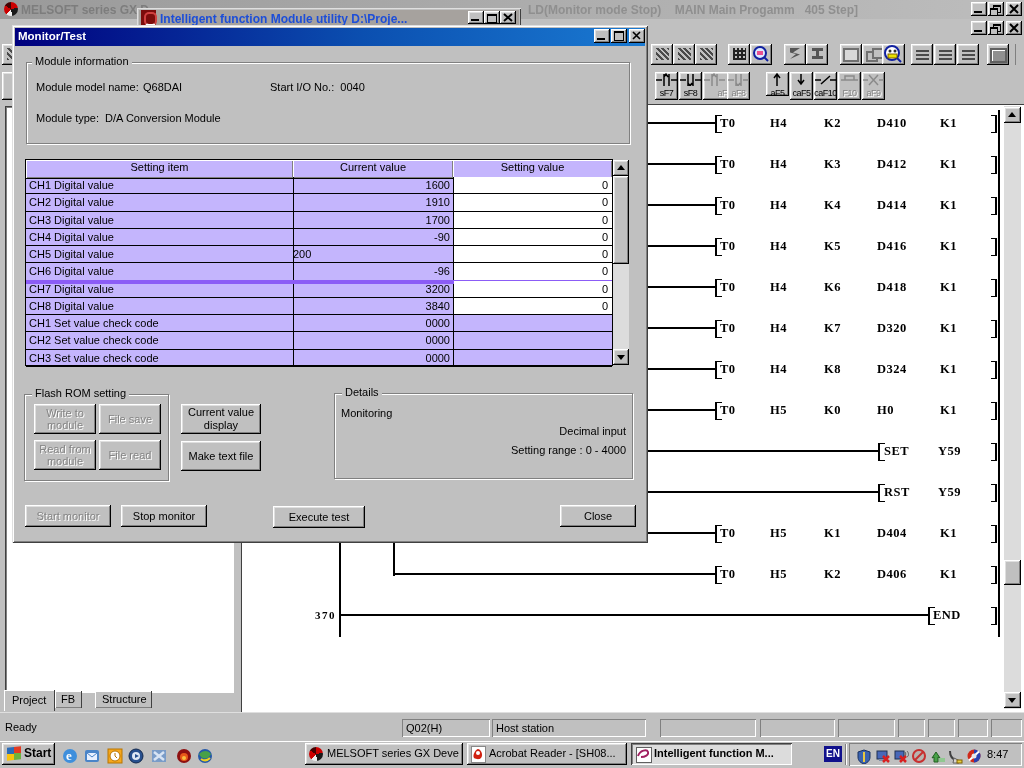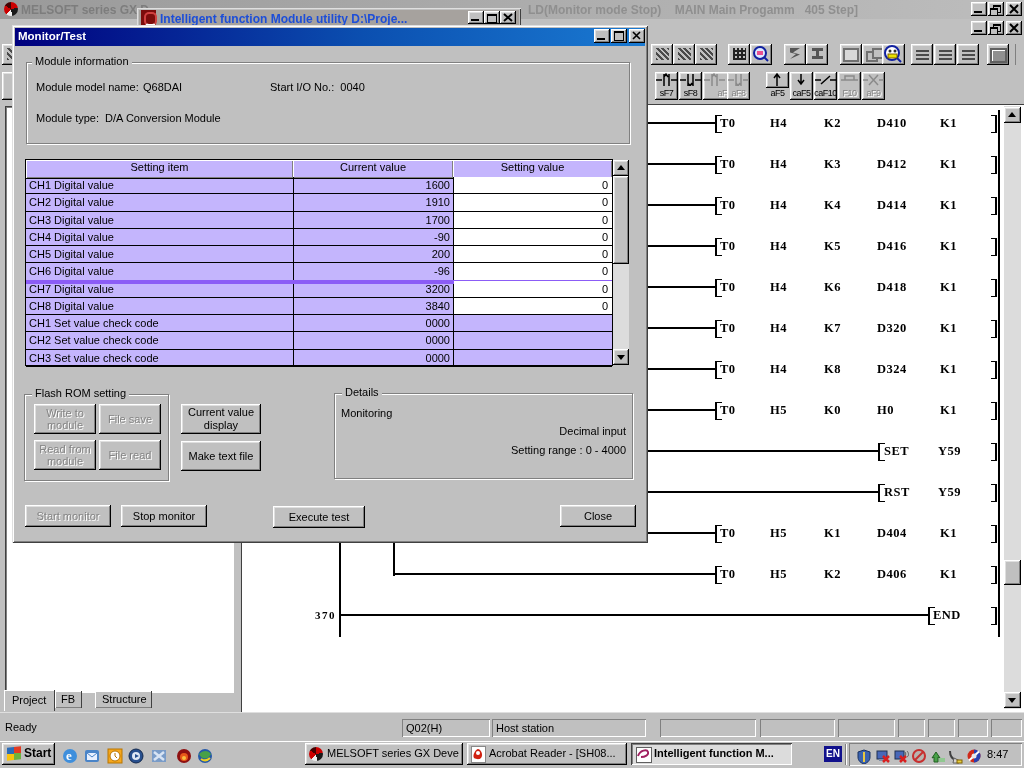--- a/index.html
+++ b/index.html
@@ -132,21 +132,21 @@
       </svg><div class="tb2l">sF7</div></div>
 <div class="ab btn" style="left:679px;top:72px;width:23px;height:28px"><svg width="21" height="14" style="margin-left:1px">
         <path d="M0 8h6M15 8h6M8 2v12M13 2v12M8 11l2 3 2-3" stroke="#000" stroke-width="1.5" fill="none"></path>
       </svg><div class="tb2l">sF8</div></div>
 <div class="ab btn" style="left:703px;top:72px;width:43px;height:28px"><svg width="21" height="14" style="margin-left:1px">
         <path d="M0 8h6M15 8h6M8 2v12M13 2v12M8 5l2-3 2 3" stroke="#8a8a8a" stroke-width="1.5" fill="none"></path>
       </svg><div class="tb2l dis">aF7</div></div>
 <div class="ab btn" style="left:727px;top:72px;width:23px;height:28px"><svg width="21" height="14" style="margin-left:1px">
         <path d="M0 8h6M15 8h6M8 2v12M13 2v12M8 11l2 3 2-3" stroke="#8a8a8a" stroke-width="1.5" fill="none"></path>
       </svg><div class="tb2l dis">aF8</div></div>
-<div class="ab btn" style="left:766px;top:72px;width:23px;height:16px"><svg width="21" height="14" style="margin-left:1px">
+<div class="ab btn" style="left:766px;top:72px;width:23px;height:24px"><svg width="21" height="14" style="margin-left:1px">
         <path d="M10 14V3M7 6l3-4 3 4" stroke="#000" stroke-width="1.5" fill="none"></path>
       </svg><div class="tb2l">aF5</div></div>
 <div class="ab btn" style="left:790px;top:72px;width:23px;height:28px"><svg width="21" height="14" style="margin-left:1px">
         <path d="M10 2v9M7 8l3 4 3-4" stroke="#000" stroke-width="1.5" fill="none"></path>
       </svg><div class="tb2l">caF5</div></div>
 <div class="ab btn" style="left:814px;top:72px;width:23px;height:28px"><svg width="21" height="14" style="margin-left:1px">
         <path d="M0 8h6M15 8h6M6 12L15 4" stroke="#000" stroke-width="1.5" fill="none"></path>
       </svg><div class="tb2l">caF10</div></div>
 <div class="ab btn" style="left:838px;top:72px;width:23px;height:28px"><svg width="21" height="14" style="margin-left:1px">
         <path d="M2 8h17M6 8v-4h9v4" stroke="#8a8a8a" stroke-width="1.5" fill="none"></path>
@@ -463,21 +463,21 @@
         </div>
     <div class="ab" style="left:0;top:68.75px;width:586px;height:16.25px;border-bottom:1px solid #000">
           <span style="position:absolute;left:3px;top:2px">CH4 Digital value</span>
           <span style="position:absolute;left:267px;top:2px;width:157px;text-align:right">-90</span>
           <div style="position:absolute;left:428px;top:0;width:158px;height:16.25px;background:#fff">
             <span style="position:absolute;right:4px;top:2px">0</span>
           </div>
         </div>
     <div class="ab" style="left:0;top:86.0px;width:586px;height:16.25px;border-bottom:1px solid #000">
           <span style="position:absolute;left:3px;top:2px">CH5 Digital value</span>
-          <span style="position:absolute;left:267px;top:2px;width:157px;text-align:right">200</span>
+          <span style="position:absolute;left:267px;top:2px;width:157px;text-align:left">200</span>
           <div style="position:absolute;left:428px;top:0;width:158px;height:16.25px;background:#fff">
             <span style="position:absolute;right:4px;top:2px">0</span>
           </div>
         </div>
     <div class="ab" style="left:0;top:103.25px;width:586px;height:16.25px;border-bottom:4px solid #8b5cf6">
           <span style="position:absolute;left:3px;top:2px">CH6 Digital value</span>
           <span style="position:absolute;left:267px;top:2px;width:157px;text-align:right">-96</span>
           <div style="position:absolute;left:428px;top:0;width:158px;height:16.25px;background:#fff">
             <span style="position:absolute;right:4px;top:2px">0</span>
           </div>

